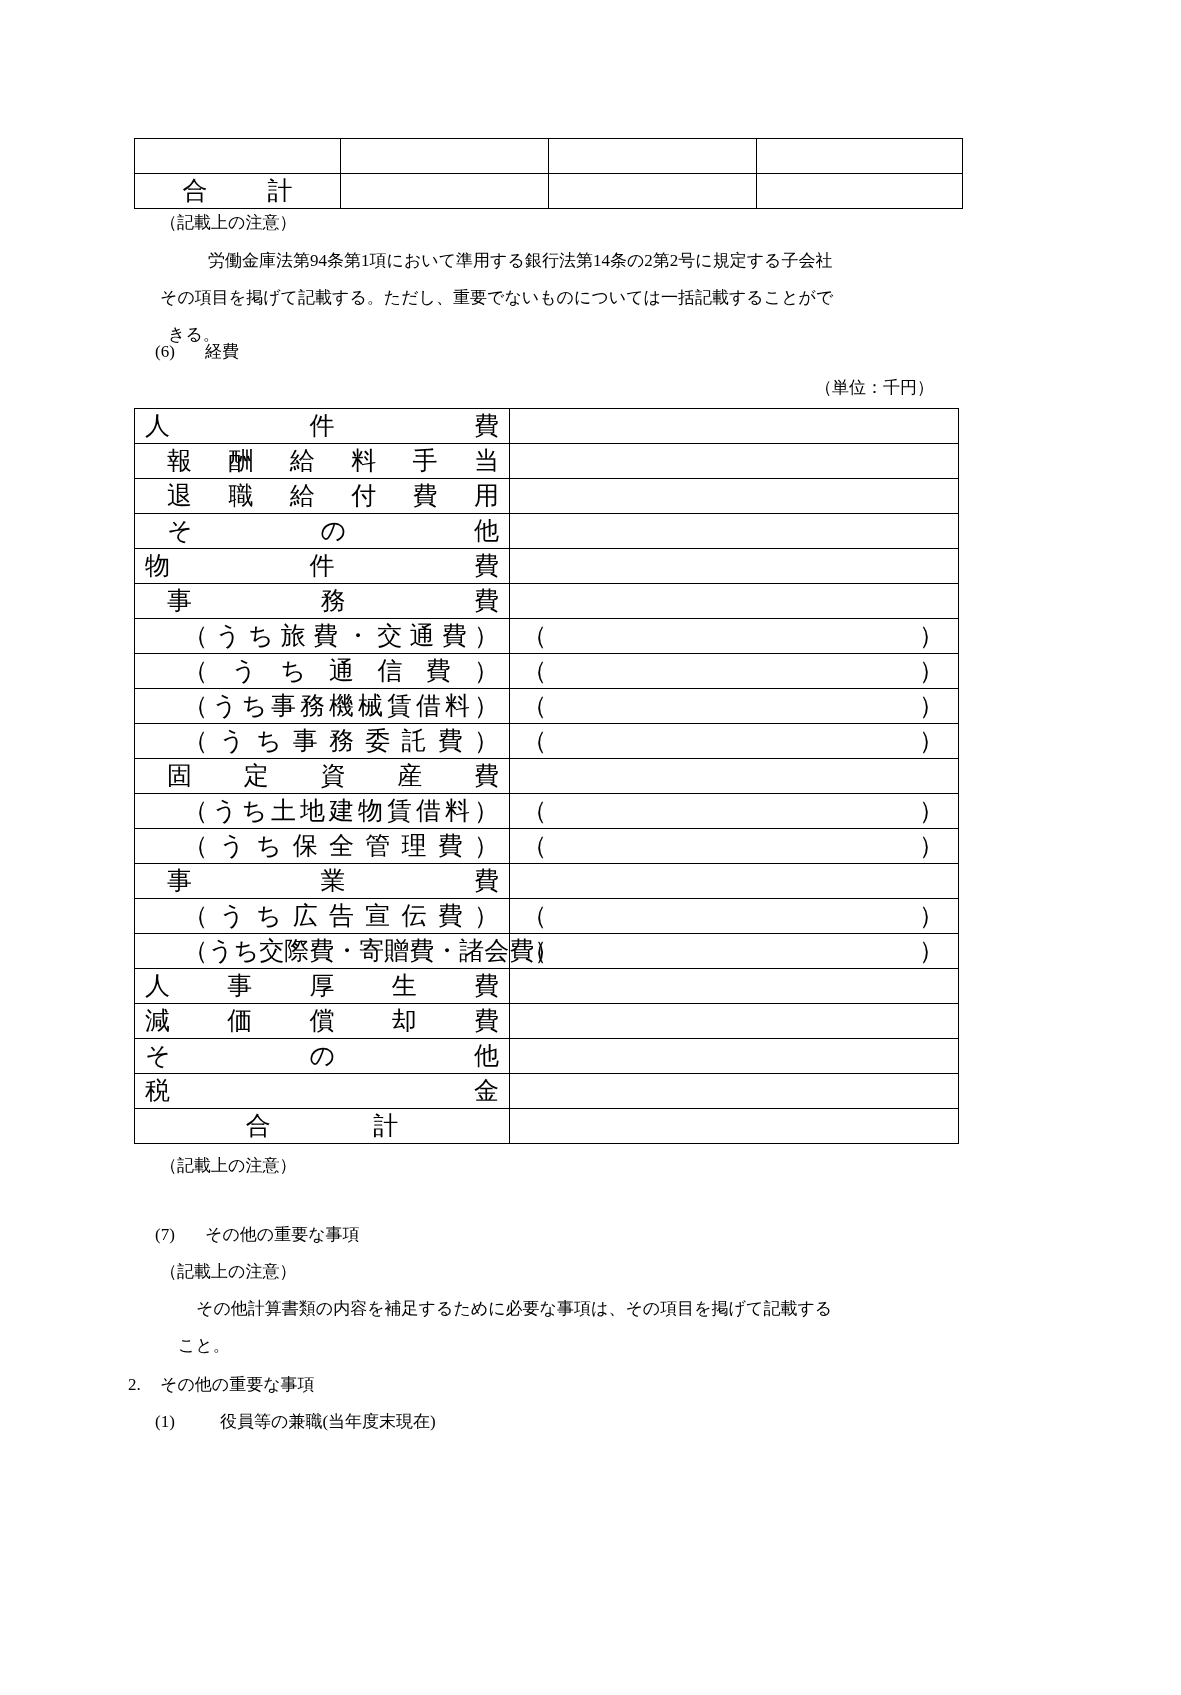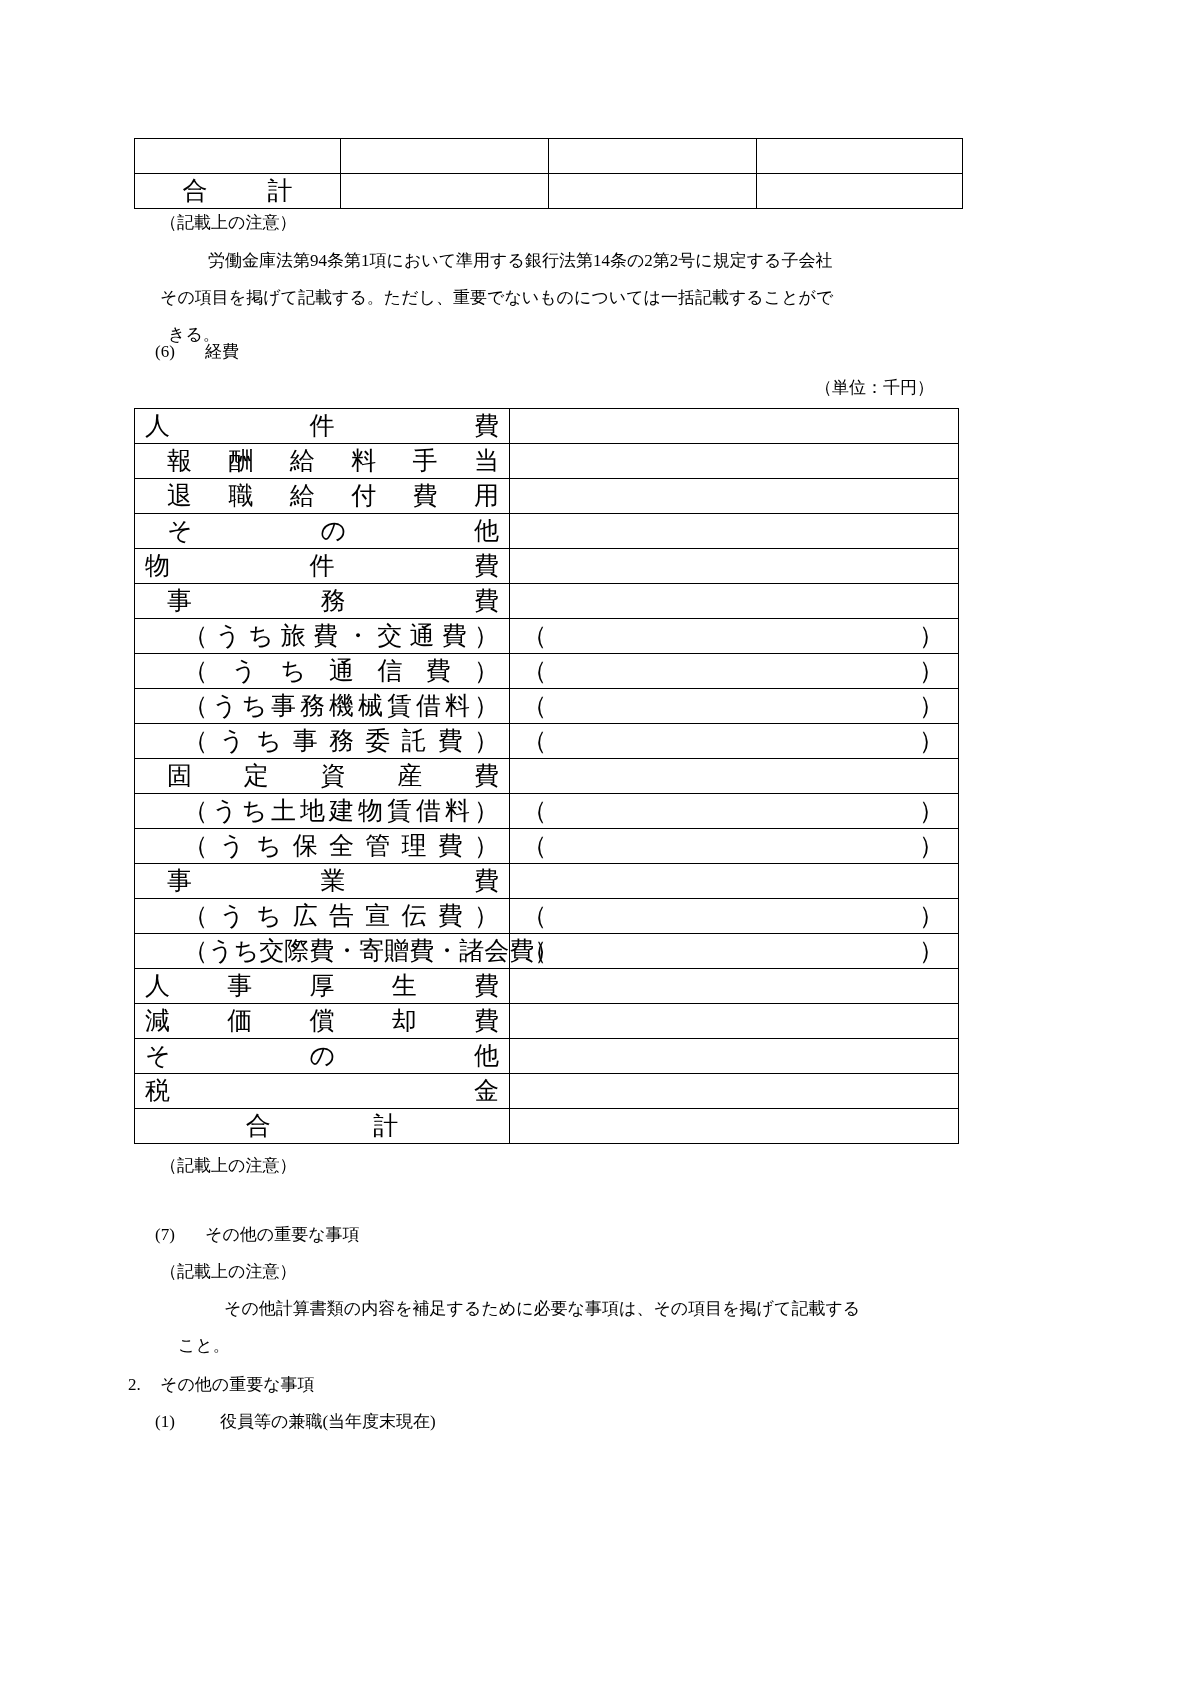--- a/index.html
+++ b/index.html
@@ -479,21 +479,21 @@
           <td class="kingaku"></td>
         </tr>
       </tbody>
   </table>
 
   <div class="txt" style="left:160px; top:1157px;">（記載上の注意）</div>
 
   <div class="txt" style="left:155px; top:1226px;">(7)</div>
   <div class="txt" style="left:205px; top:1226px;">その他の重要な事項</div>
   <div class="txt" style="left:160px; top:1263px;">（記載上の注意）</div>
-  <div class="txt" style="left:196px; top:1300px;margin-left:28px;">その他計算書類の内容を補足するために必要な事項は、その項目を掲げて記載する</div>
+  <div class="txt" style="left:196px; top:1300px;">その他計算書類の内容を補足するために必要な事項は、その項目を掲げて記載する</div>
   <div class="txt" style="left:178px; top:1337px;">こと。</div>
 
   <div class="txt" style="left:128px; top:1376px;">2.</div>
   <div class="txt" style="left:160px; top:1376px;">その他の重要な事項</div>
   <div class="txt" style="left:155px; top:1413px;">(1)</div>
   <div class="txt" style="left:220px; top:1413px;">役員等の兼職(当年度末現在)</div>
 
 </div>
 
 </body></html>

